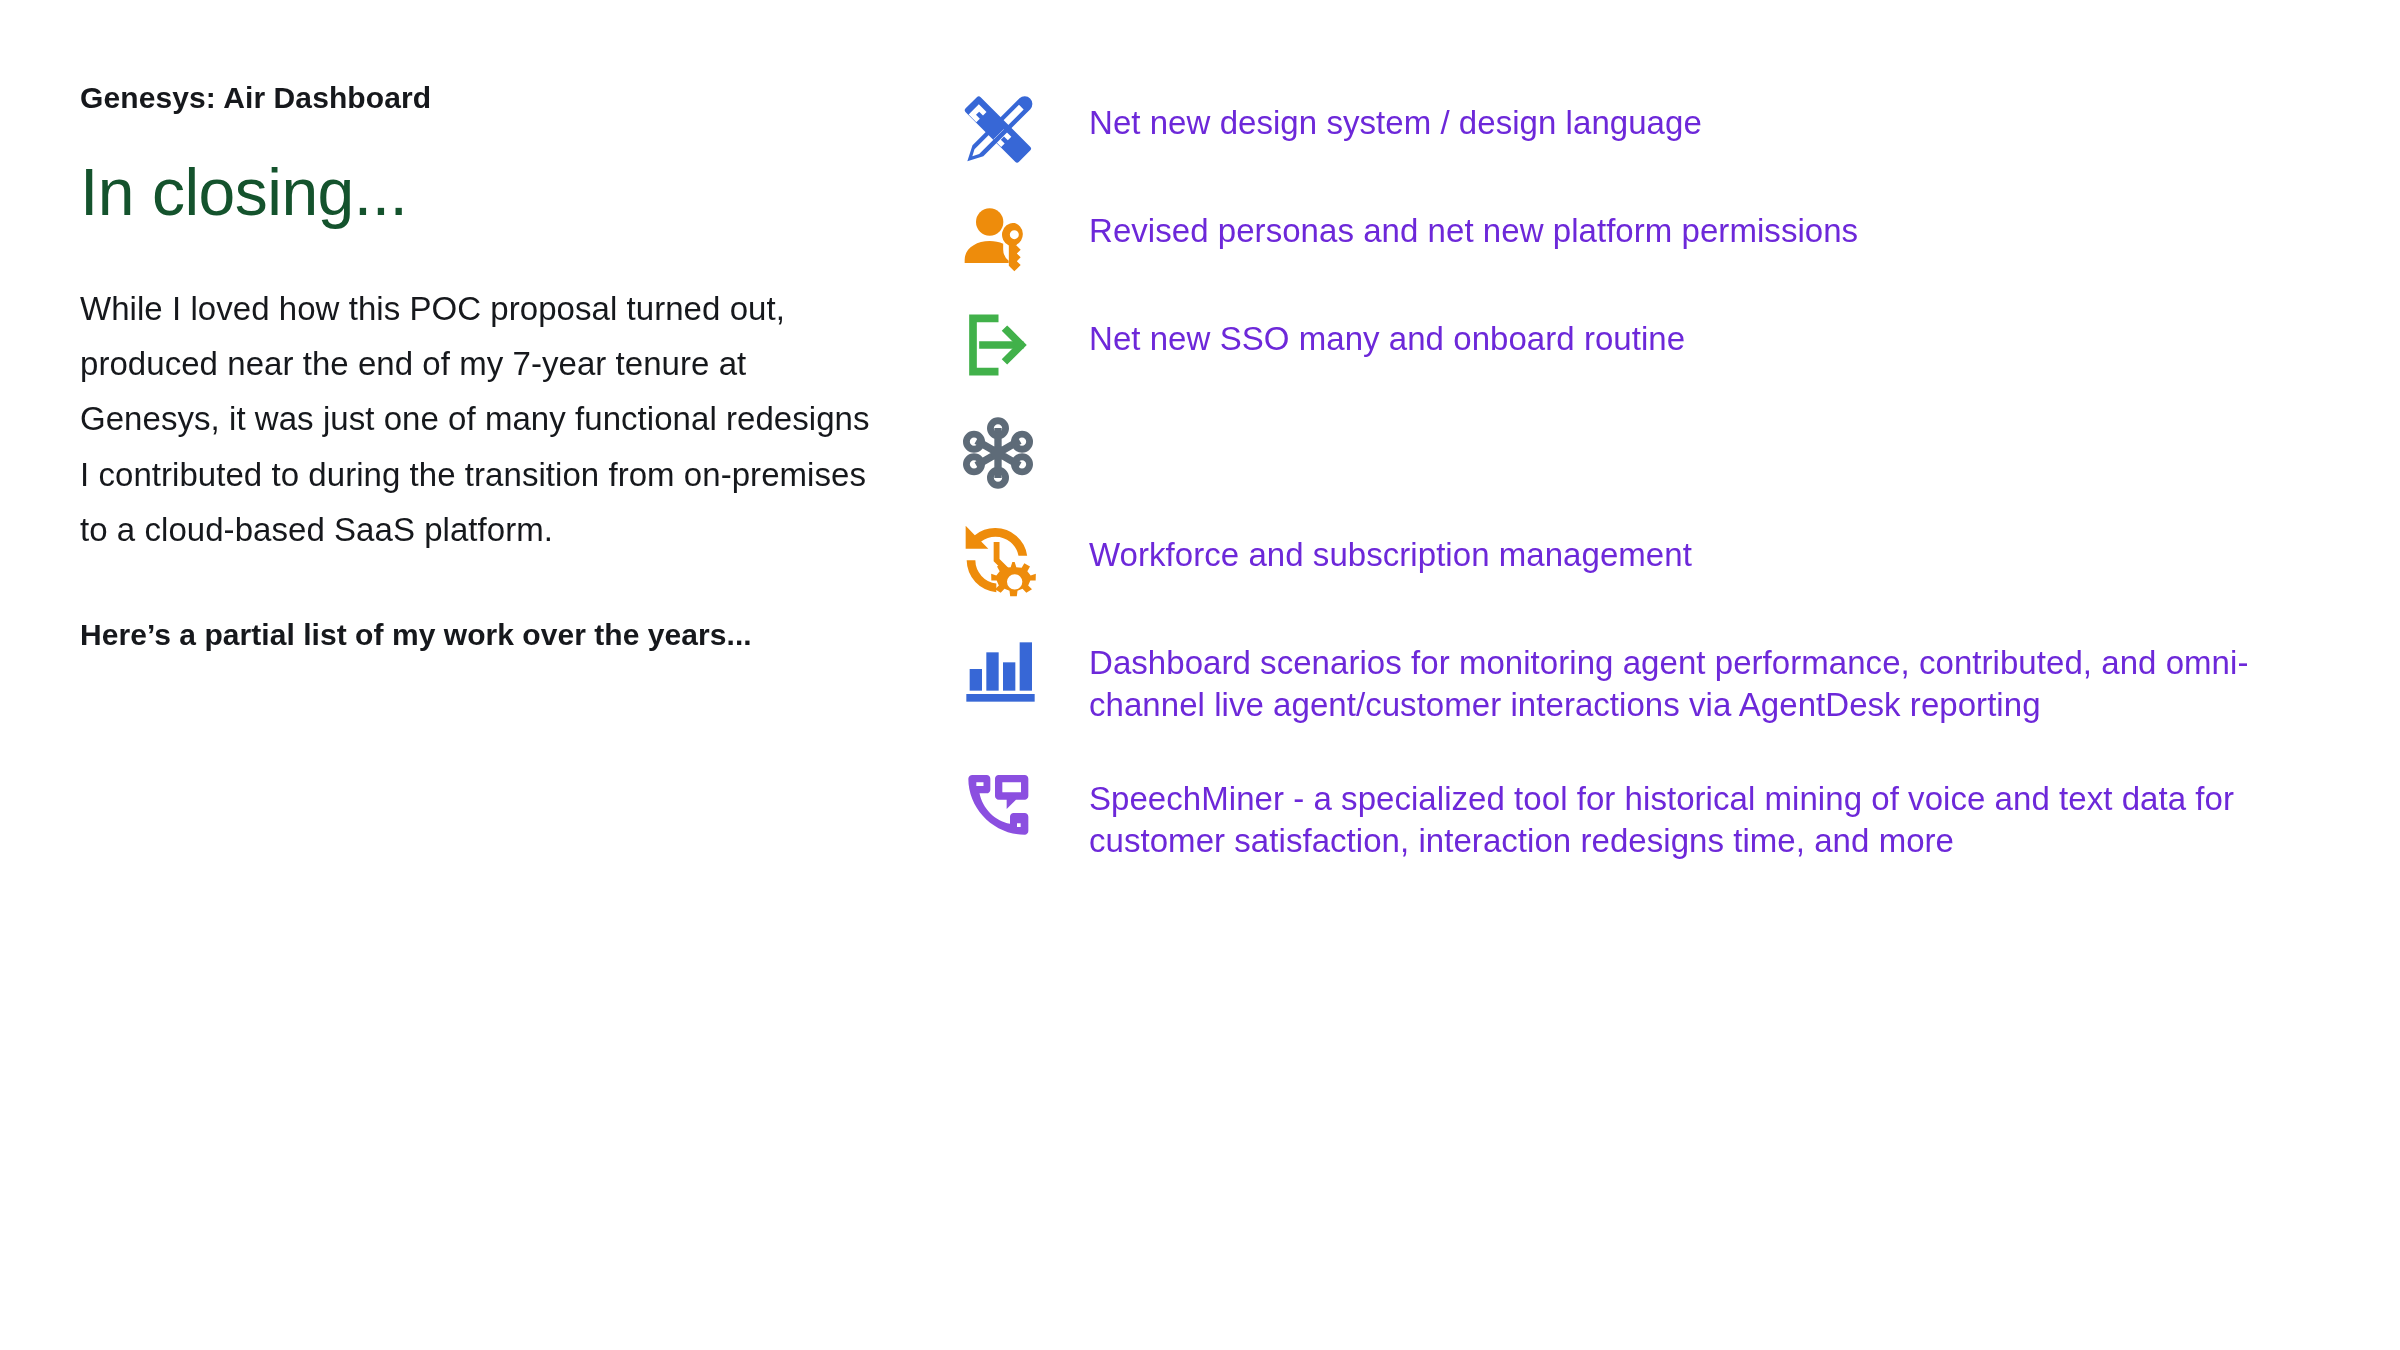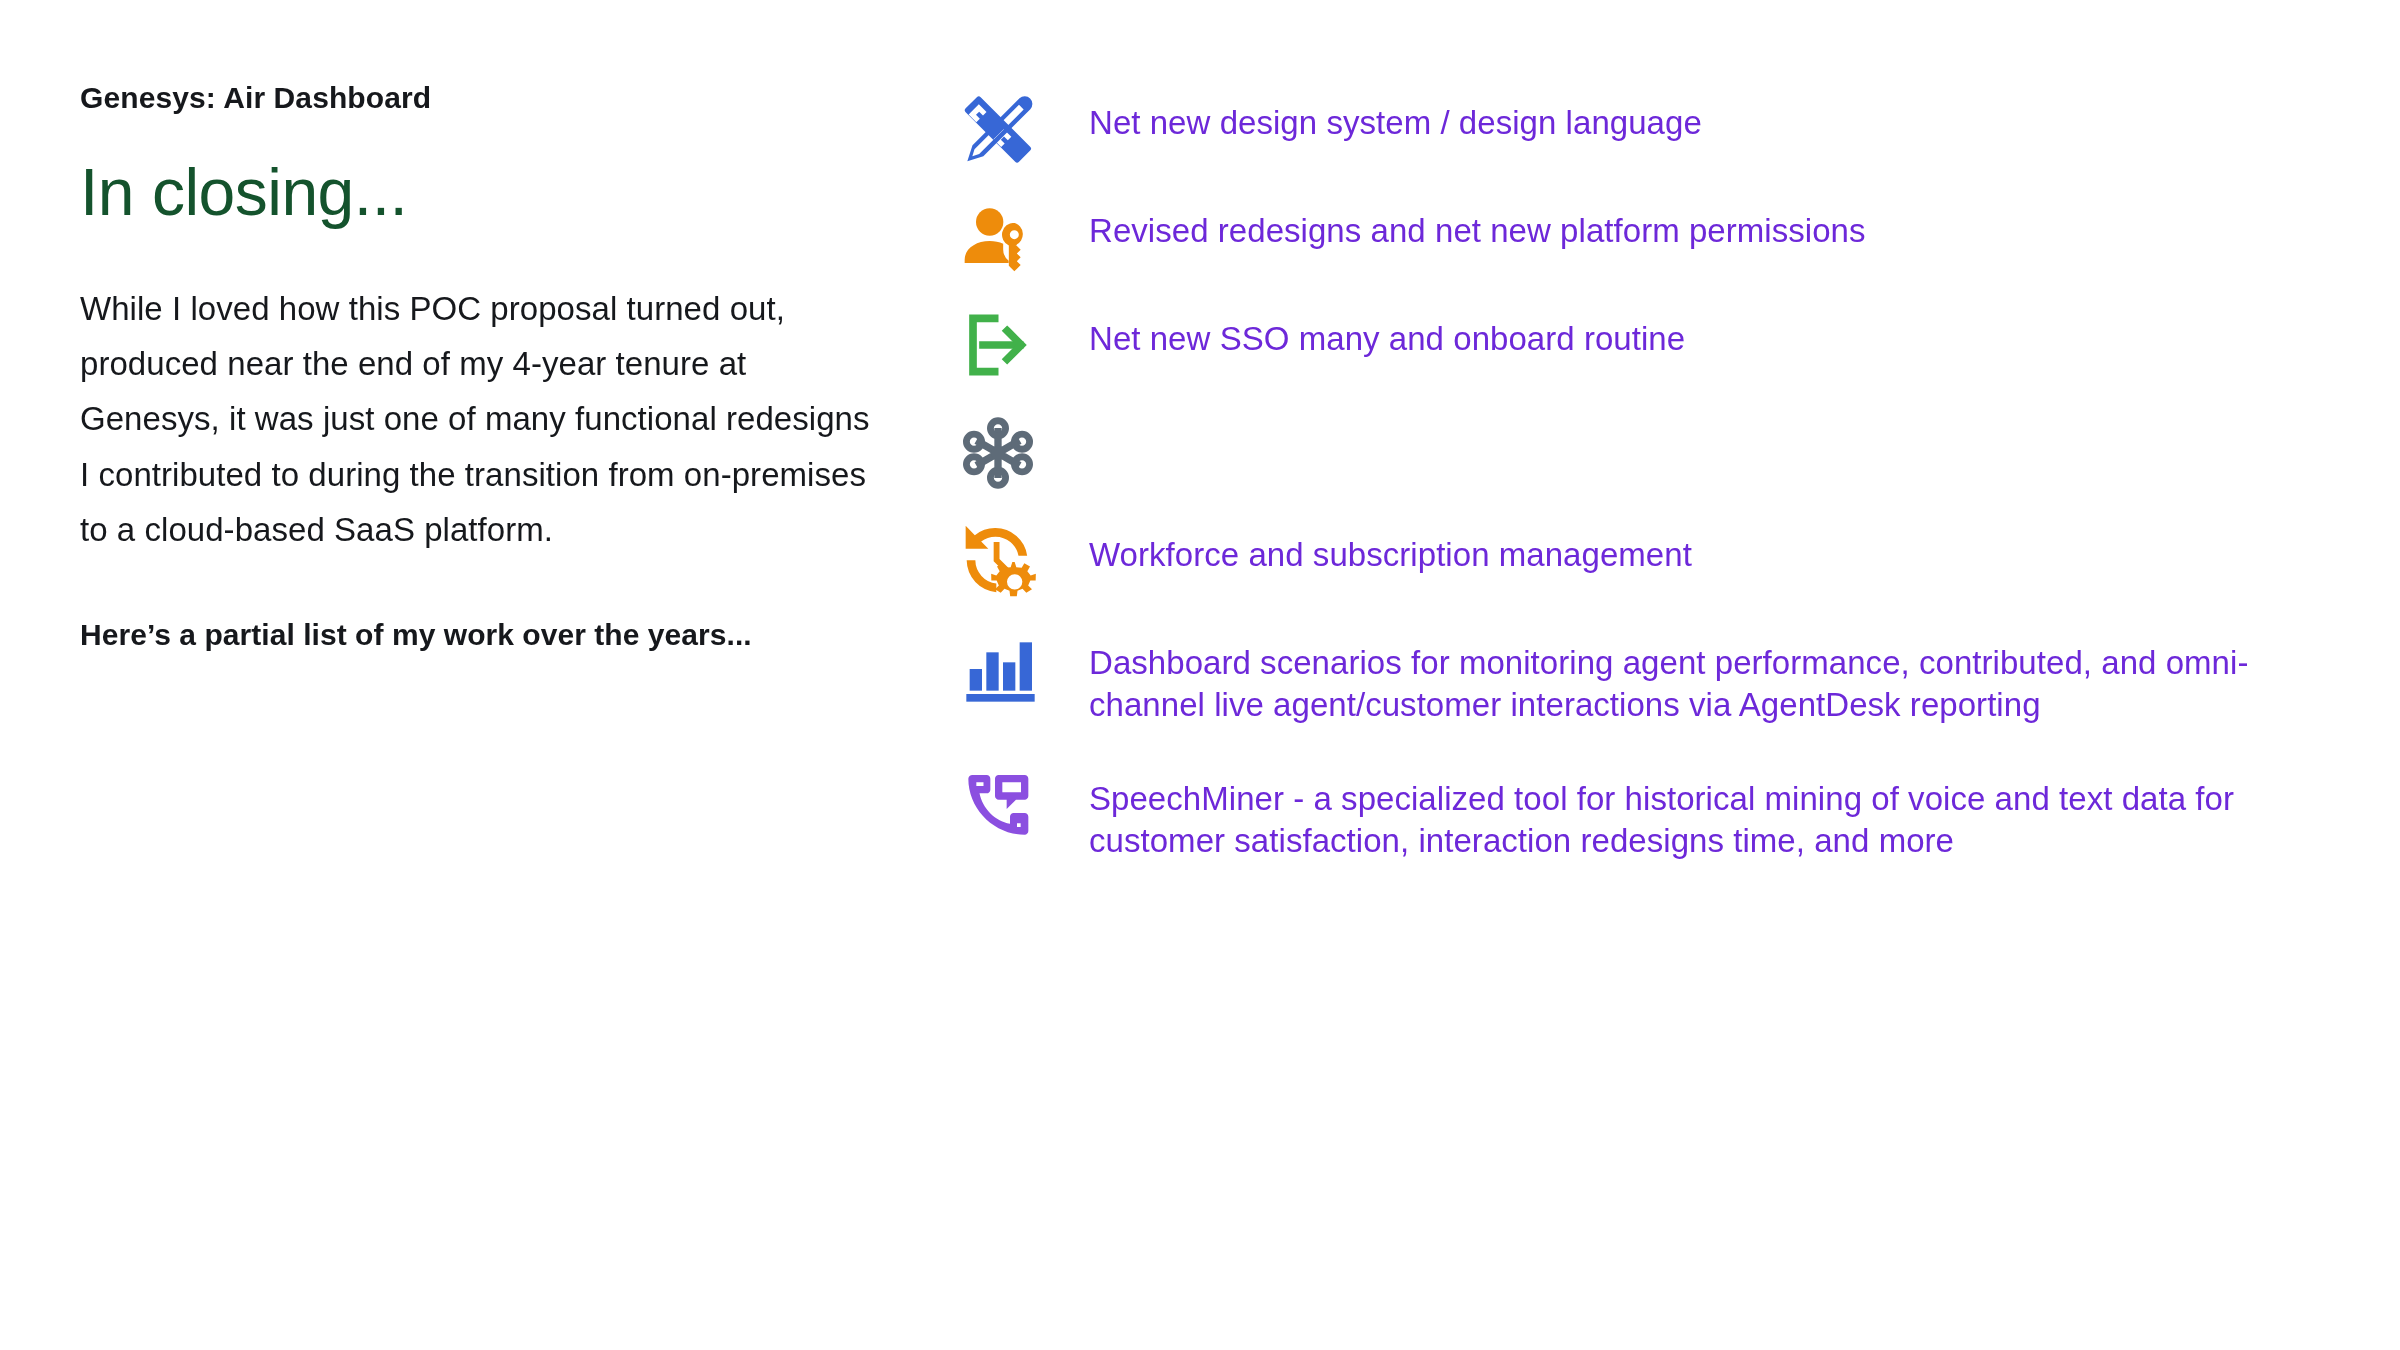--- a/index.html
+++ b/index.html
@@ -109,21 +109,21 @@
 </head>
 <body>
 
 <div class="slide">
 
   <div class="left-col">
     <div class="eyebrow">Genesys: Air Dashboard</div>
 
     <h1 class="headline">In closing...</h1>
 
-    <p class="body-para">While I loved how this POC proposal turned out, produced near the end of my 4-year tenure at Genesys, it was just one of many functional redesigns I contributed to during the transition from on-premises to a cloud-based SaaS platform.</p>
+    <p class="body-para">While I loved how this POC proposal turned out, produced near the end of my 7-year tenure at Genesys, it was just one of many functional redesigns I contributed to during the transition from on-premises to a cloud-based SaaS platform.</p>
 
     <p class="body-strong">Here’s a partial list of my work over the years...</p>
   </div>
 
   <div class="right-col">
     <ul class="feature-list">
 
       <li class="feature-item">
         <span class="feature-icon">
           <svg width="80" height="80" viewBox="0 0 48 48" aria-hidden="true">
@@ -148,21 +148,21 @@
             <g fill="#EE8C0B">
               <circle cx="19" cy="15" r="8.2"></circle>
               <path d="M4 37.6c0-6.6 6.7-11.2 15-11.2 3 0 5.8.6 8.1 1.7v3.3a8.6 8.6 0 0 0 3.3 6.8
                        v1.4H4v-2z"></path>
               <path d="M33.6 15.4a7.2 7.2 0 0 0-3.1 13.7v12.2l3.3 3.3 3.8-3.8-2.3-2.3 2.3-2.3-2.3-2.3
                        2.3-2.3-3.1-3.1V29a7.2 7.2 0 0 0-1-13.6z
                        M33.8 19.9a2.7 2.7 0 1 1 0 5.4 2.7 2.7 0 0 1 0-5.4z"></path>
             </g>
           </svg>
         </span>
-        <span class="feature-text">Revised redesigns and net new platform permissions</span>
+        <span class="feature-text">Revised personas and net new platform permissions</span>
       </li>
 
       <li class="feature-item">
         <span class="feature-icon">
           <svg width="80" height="80" viewBox="0 0 48 48" aria-hidden="true">
             <g fill="none" stroke="#41B14A" stroke-width="4.6" stroke-linecap="square" stroke-linejoin="miter">
               <path d="M22 8H9v32h13"></path>
               <path d="M15 24h22"></path>
               <path d="M29.5 15.5 38 24l-8.5 8.5"></path>
             </g>

